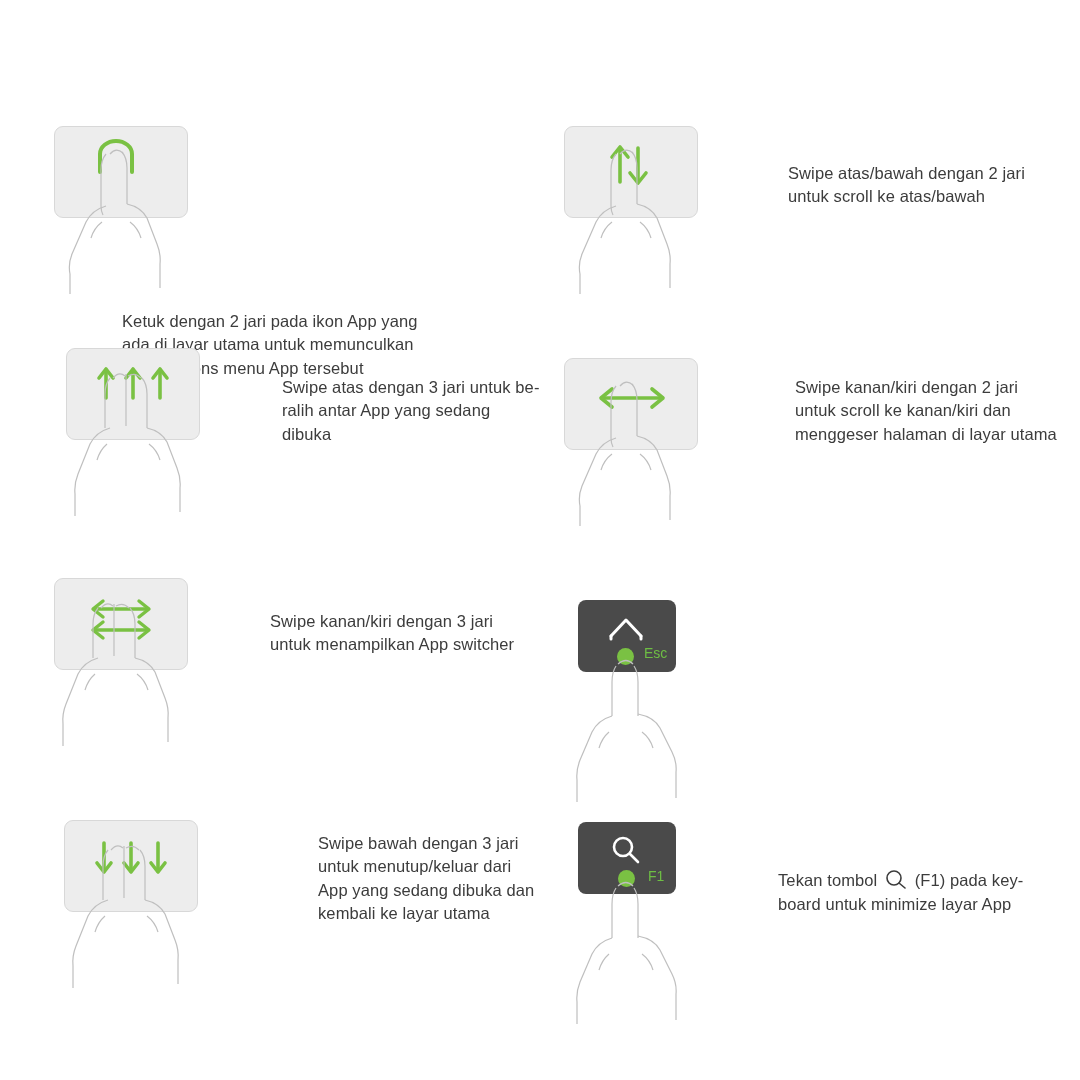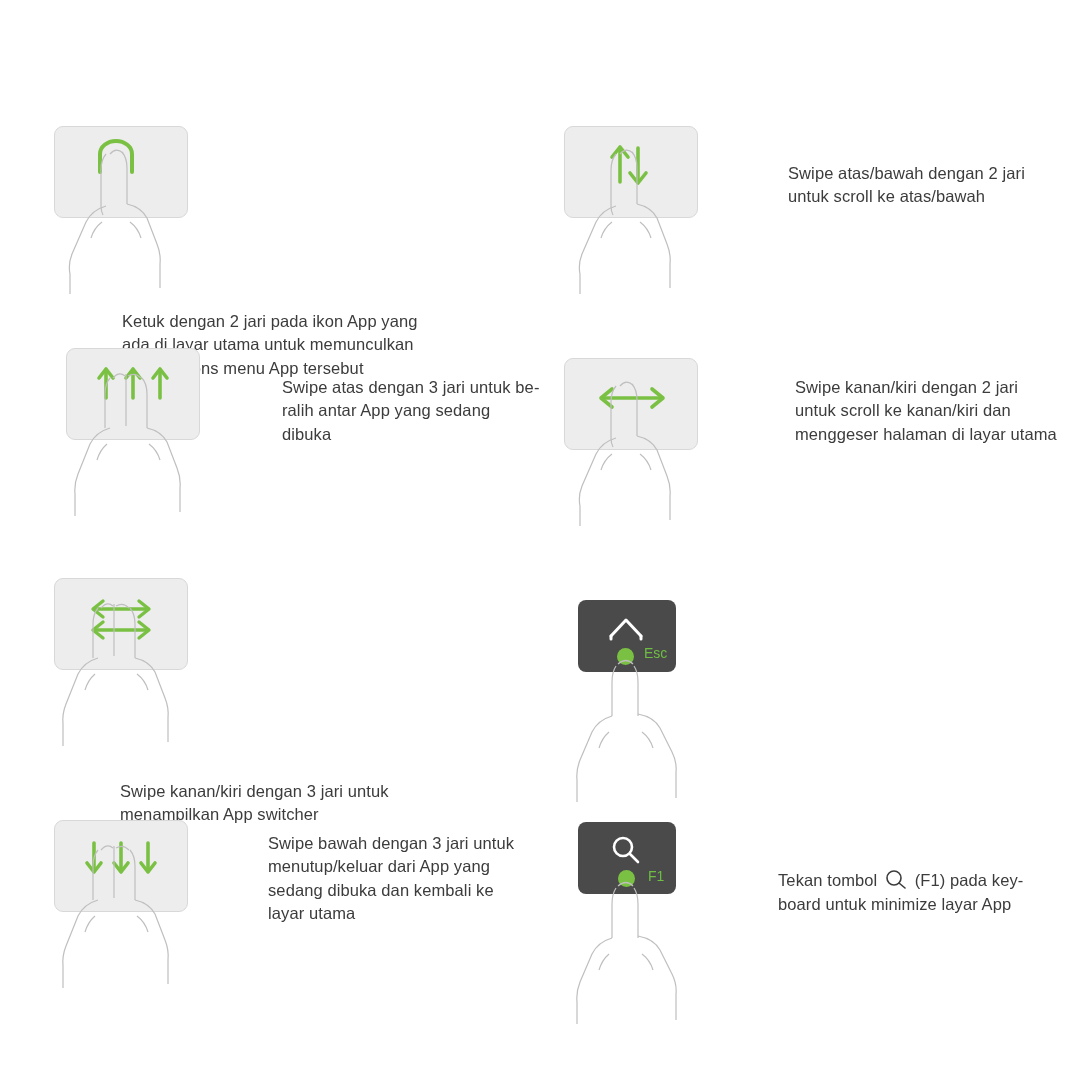--- a/index.html
+++ b/index.html
@@ -164,21 +164,21 @@
           <path d="M77 78 q14 3 20 14 l10 26 q4 10 3 20 l0 24"></path>
           <path d="M60 28 q6 -7 13 -1"></path>
           <path d="M52 96 q-8 6 -11 16"></path>
           <path d="M80 96 q8 6 11 16"></path>
         </g>
       </svg>
     </div>
     <div class="caption" style="margin-left:85px;margin-top:18px;width:330px;">Swipe kanan/kiri dengan 2 jari untuk scroll ke kanan/kiri dan menggeser halaman di layar utama</div>
   </div>
 
-  <div class="cell" style="left:50px; top:578px; width:480px;flex-direction:column;">
+  <div class="cell" style="left:50px; top:578px; width:480px;">
     <div class="art" style="width:150px;height:170px;">
       <div class="pad" style="left:4px;top:0;width:132px;height:90px;"></div>
       <svg class="glyph-svg" style="left:36px;top:18px;" width="70" height="48" viewBox="0 0 70 48">
         <g stroke="#7ac143" stroke-width="3.4" stroke-linecap="round" stroke-linejoin="round" fill="none">
           <path d="M8 13 L62 13"></path>
             <path d="M17 5 L7 13 L17 21"></path>
             <path d="M53 5 L63 13 L53 21"></path>
           <path d="M8 34 L62 34"></path>
             <path d="M17 26 L7 34 L17 42"></path>
             <path d="M53 26 L63 34 L53 42"></path>
@@ -217,21 +217,21 @@
           <path d="M58 20 q8 -7 15 0"></path>
           <path d="M52 72 q-14 4 -20 16 l-12 28 q-4 10 -3 20 l0 22"></path>
           <path d="M78 70 q16 3 22 14 l12 24 q5 10 4 20 l0 26"></path>
           <path d="M49 88 q-7 6 -10 16"></path>
           <path d="M82 88 q8 6 11 16"></path>
         </g>
       </svg>
     </div>
   </div>
 
-  <div class="cell" style="left:50px; top:820px; width:480px;">
+  <div class="cell" style="left:60px; top:820px; width:480px;gap:40px;">
     <div class="art" style="width:150px;height:170px;">
       <div class="pad" style="left:4px;top:0;width:132px;height:90px;"></div>
       <svg class="glyph-svg" style="left:32px;top:18px;" width="78" height="40" viewBox="0 0 78 40">
         <g stroke="#7ac143" stroke-width="3.6" stroke-linecap="round" stroke-linejoin="round" fill="none">
           <path d="M12 5 L12 33"></path>
             <path d="M5 25 L12 34 L19 25"></path>
           <path d="M39 5 L39 33"></path>
             <path d="M32 25 L39 34 L46 25"></path>
           <path d="M66 5 L66 33"></path>
             <path d="M59 25 L66 34 L73 25"></path>

